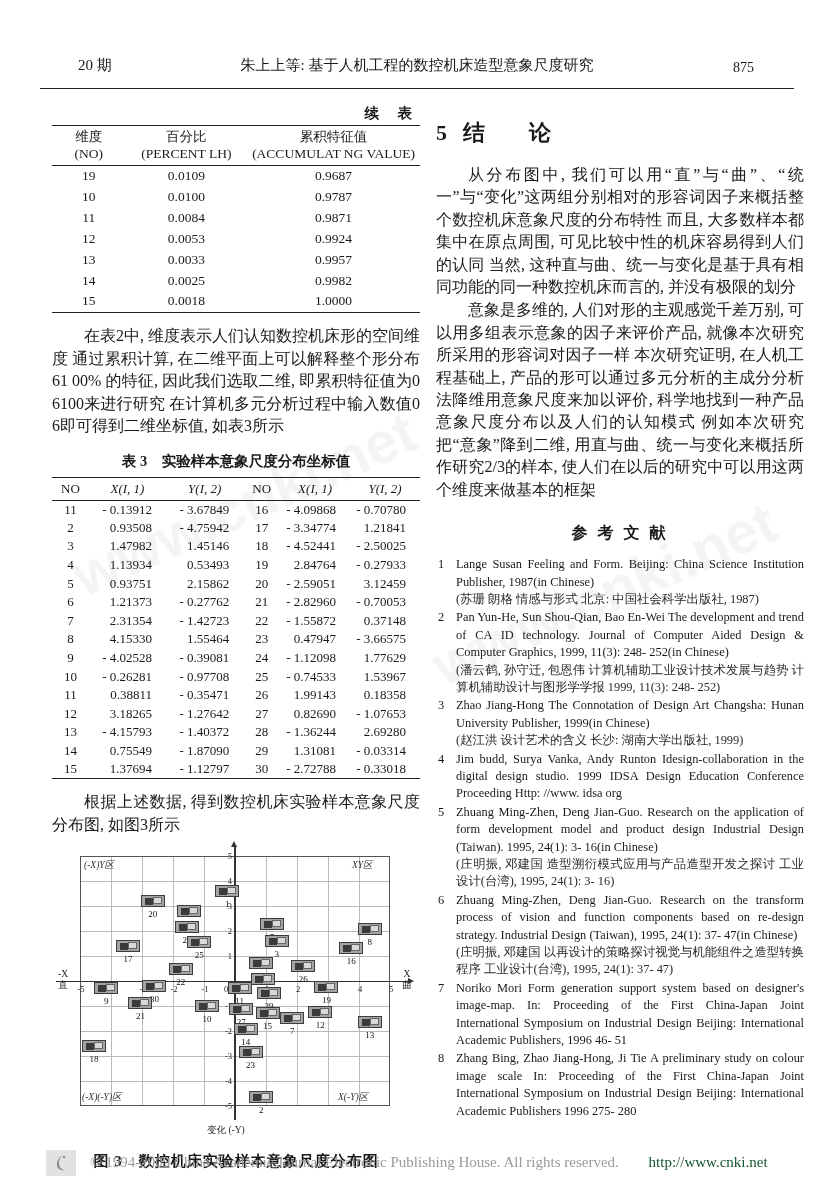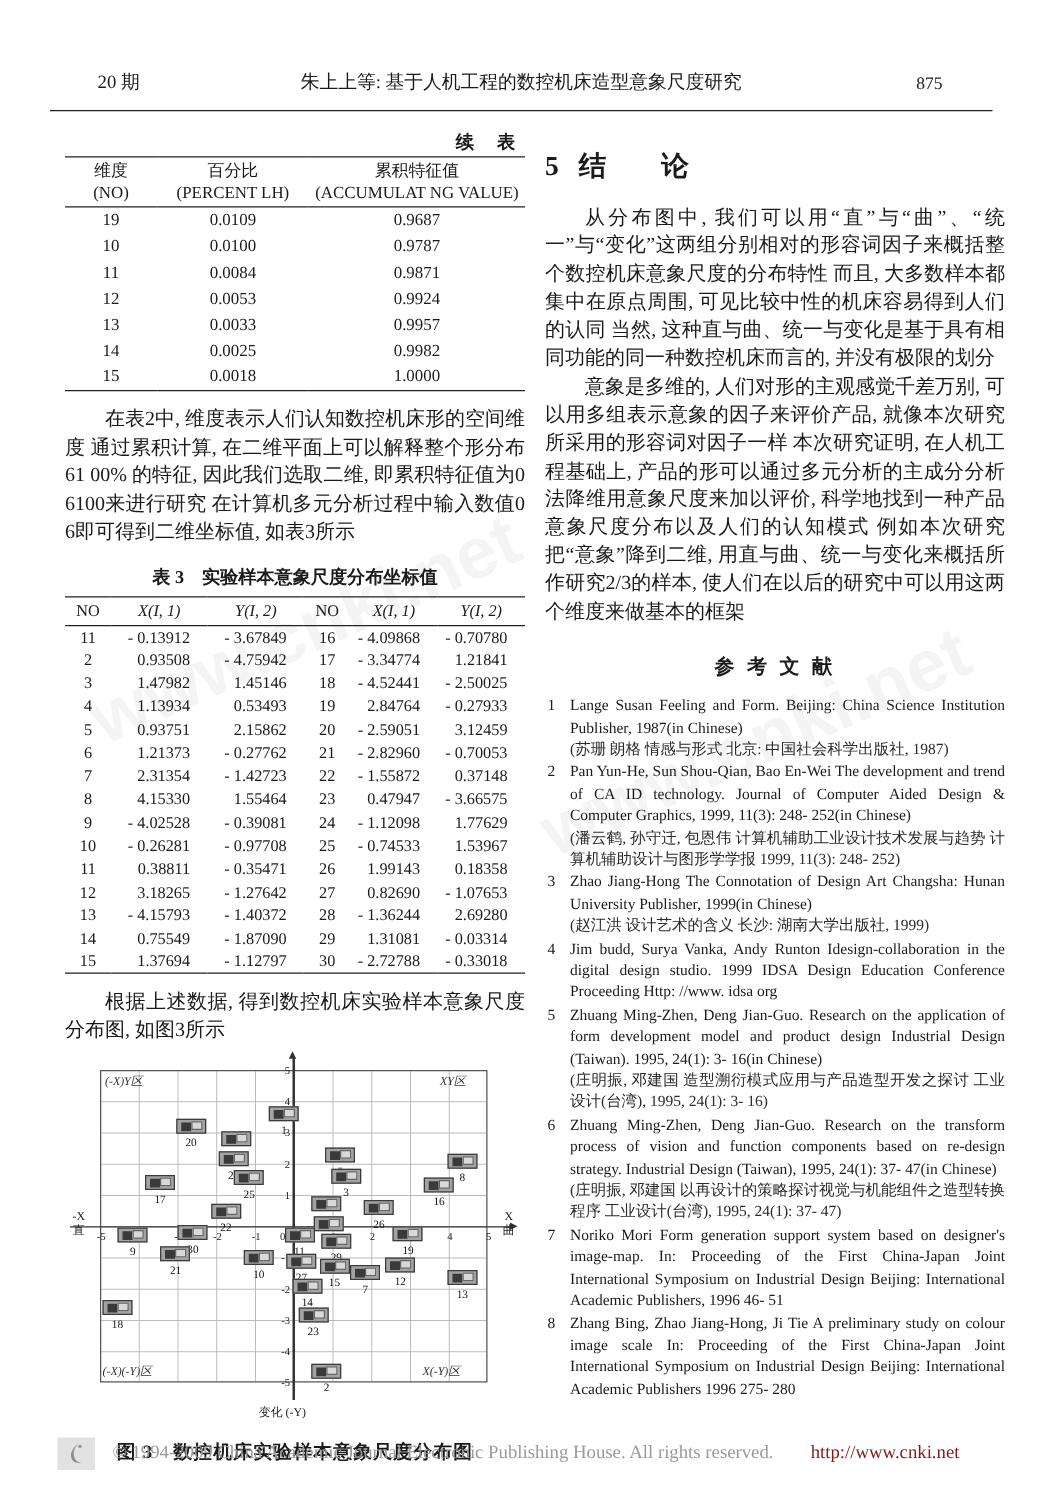--- a/index.html
+++ b/index.html
@@ -69,21 +69,21 @@
   .ref-list { font-size:12.4px; line-height:17.4px; }
   .ref-item { position:relative; padding-left:20px; text-align:justify; margin-bottom:1px; }
   .ref-no { position:absolute; left:2px; top:0; }
   .ref-cn { color:#2a2a2a; }
   
   .footer { position:absolute; left:0; right:0; top:1148px; height:34px; }
   .cnki-logo { position:absolute; left:46px; top:2px; width:30px; height:26px; background:#e2e2e2;
     display:flex; align-items:center; justify-content:center; }
   .footer-text { position:absolute; left:90px; right:30px; top:6px; color:#9a9a9a; font-size:15px;
     font-family:"Liberation Serif",serif; }
-  .footer-text a { color:#7f1d1d; text-decoration:none; margin-left:26px; }
+  .footer-text a { color:#14532d; text-decoration:none; margin-left:26px; }
   
   .watermark { position:absolute; font-size:58px; color:rgba(150,150,150,0.10); font-weight:bold;
     transform:rotate(-24deg); pointer-events:none; white-space:nowrap; font-family:"Liberation Sans",sans-serif; }
 </style>
 </head>
 <body>
 
 <div class="page">
 
   <div class="watermark" style="left:60px; top:470px;">www.cnki.net</div>

